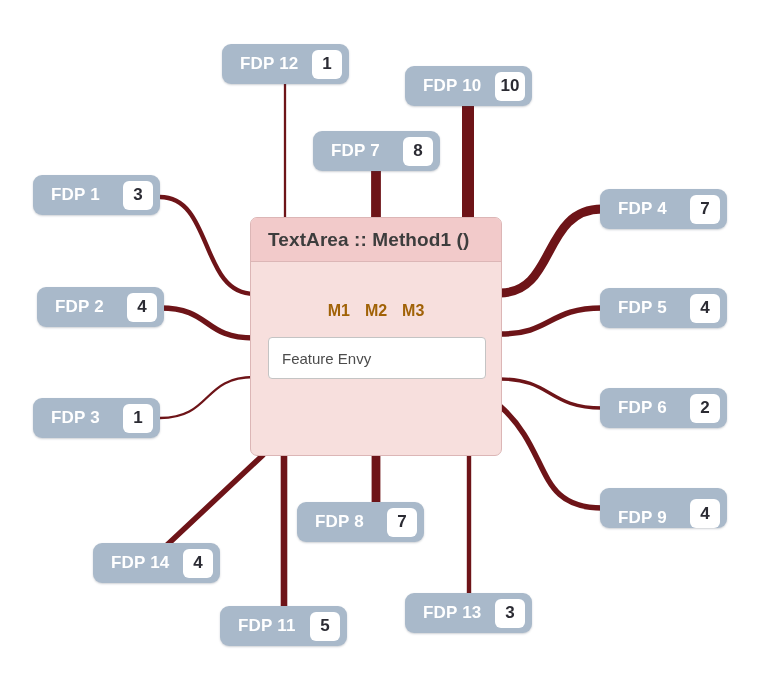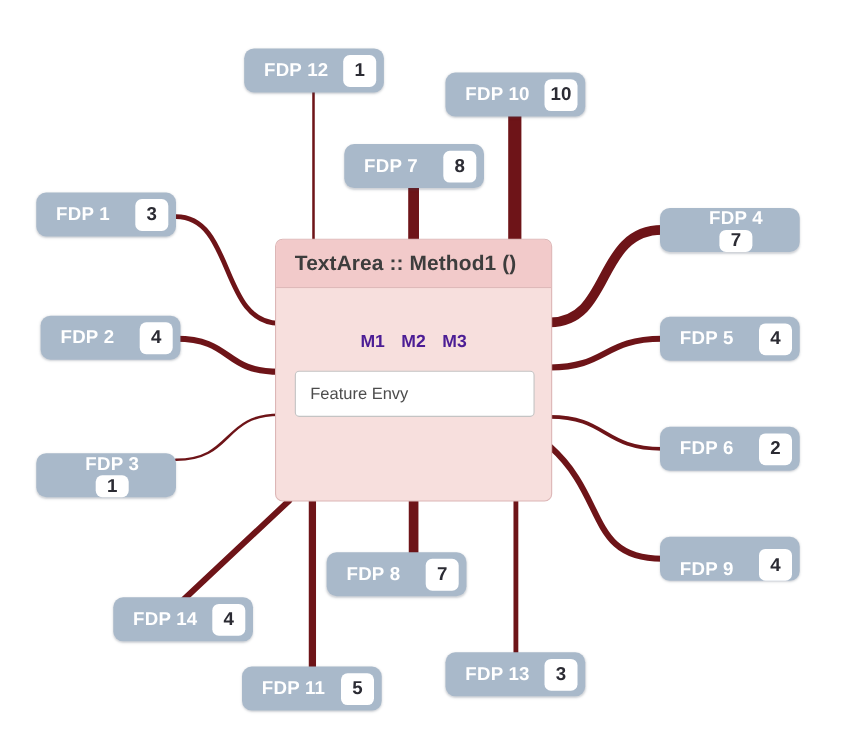--- a/index.html
+++ b/index.html
@@ -85,21 +85,21 @@
     left: 0;
     top: 84px;
     width: 100%;
     display: flex;
     justify-content: center;
     gap: 15px;
   }
   .marker {
     font-size: 16px;
     font-weight: 700;
-    color: #4c1d95;
+    color: #a16207;
   }
   .smell-input {
     position: absolute;
     left: 17px;
     top: 119px;
     width: 218px;
     height: 42px;
     background: #ffffff;
     border: 1px solid #c4c4c4;
     border-radius: 4px;
@@ -159,41 +159,41 @@
         <span class="node-badge">8</span>
       </div>
       <div class="node" style="left: 33px; top: 175px;">
         <span class="node-label">FDP 1</span>
         <span class="node-badge">3</span>
       </div>
       <div class="node" style="left: 37px; top: 287px;">
         <span class="node-label">FDP 2</span>
         <span class="node-badge">4</span>
       </div>
-      <div class="node" style="left: 33px; top: 412px; flex-direction: column;">
+      <div class="node" style="left: 33px; top: 398px;">
         <span class="node-label">FDP 3</span>
         <span class="node-badge">1</span>
       </div>
-      <div class="node" style="left: 600px; top: 189px; flex-direction: column;">
+      <div class="node" style="left: 600px; top: 189px;">
         <span class="node-label">FDP 4</span>
         <span class="node-badge">7</span>
       </div>
       <div class="node" style="left: 600px; top: 288px;">
         <span class="node-label">FDP 5</span>
         <span class="node-badge">4</span>
       </div>
       <div class="node" style="left: 600px; top: 388px;">
         <span class="node-label">FDP 6</span>
         <span class="node-badge">2</span>
       </div>
       <div class="node" style="left: 600px; top: 488px; align-items: flex-end;">
         <span class="node-label">FDP 9</span>
         <span class="node-badge">4</span>
       </div>
-      <div class="node" style="left: 103px; top: 543px;">
+      <div class="node" style="left: 93px; top: 543px;">
         <span class="node-label">FDP 14</span>
         <span class="node-badge">4</span>
       </div>
       <div class="node" style="left: 220px; top: 606px;">
         <span class="node-label">FDP 11</span>
         <span class="node-badge">5</span>
       </div>
       <div class="node" style="left: 297px; top: 502px;">
         <span class="node-label">FDP 8</span>
         <span class="node-badge">7</span>

